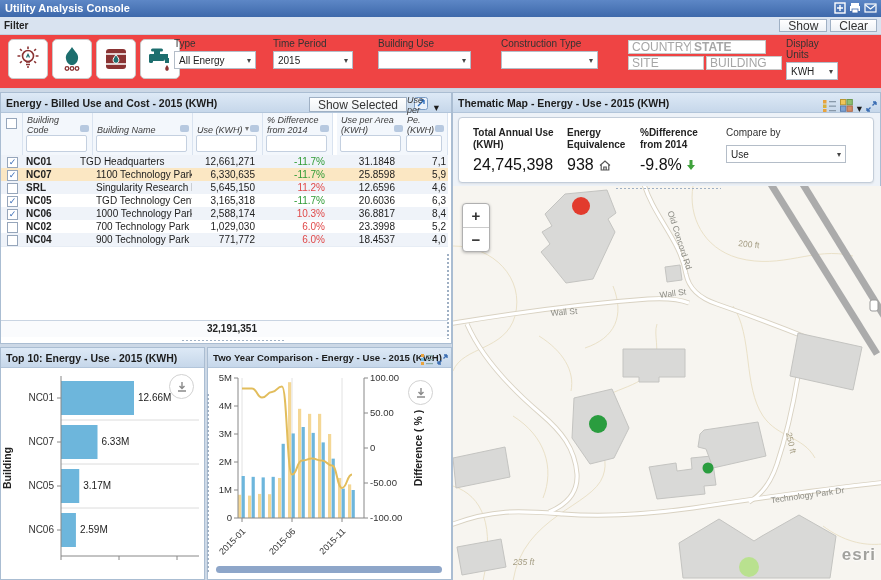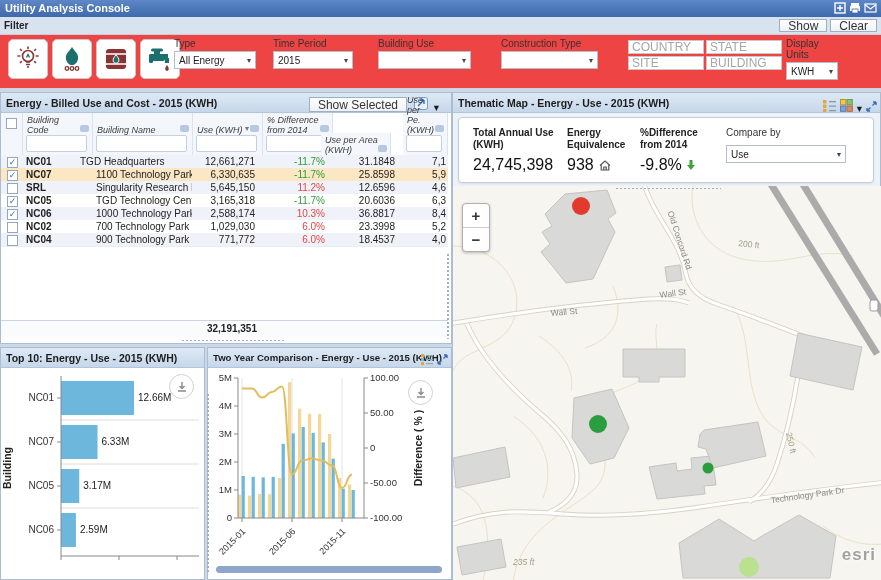--- a/index.html
+++ b/index.html
@@ -198,21 +198,21 @@
     </div>
     <div class="fg" style="left:501px;width:97px">
       <div class="lbl">Construction Type</div>
       <div class="sel">
         <span></span>
         <span class="caret">▾</span>
       </div>
     </div>
 
     <input class="locfield" style="left: 628px; top: 5px;" placeholder="COUNTRY">
-    <input class="locfield" style="left: 706px; top: 5px;" placeholder="STATE">
+    <input class="locfield" style="left: 690px; top: 5px; font-weight: bold;" placeholder="STATE">
     <input class="locfield" style="left: 628px; top: 21px;" placeholder="SITE">
     <input class="locfield" style="left: 706px; top: 21px;" placeholder="BUILDING">
 
     <div class="fg" style="left:786px;width:52px">
       <div class="lbl">Display Units</div>
       <div class="sel">
         <span>KWH</span>
         <span class="caret">▾</span>
       </div>
     </div>
@@ -250,21 +250,21 @@
           <div class="hlab">Use (KWH)</div>
           <span class="htri">▾</span>
           <span class="hchip"></span>
           <input class="hinput" style="">
         </div>
         <div class="hcell" style="left: 262px; width: 70px;">
           <div class="hlab">% Difference from 2014</div>
           <span class="hchip"></span>
           <input class="hinput" style="">
         </div>
-        <div class="hcell" style="left: 320px; width: 70px; margin-top: 20px;">
+        <div class="hcell" style="left: 336px; width: 70px;">
           <div class="hlab">Use per Area (KWH)</div>
           <span class="hchip"></span>
           <input class="hinput" style="">
         </div>
         <div class="hcell" style="left: 402px; width: 45px;">
           <div class="hlab">Use per Pe. (KWH)</div>
           <span class="hchip"></span>
           <input class="hinput" style="">
         </div>
       </div>

